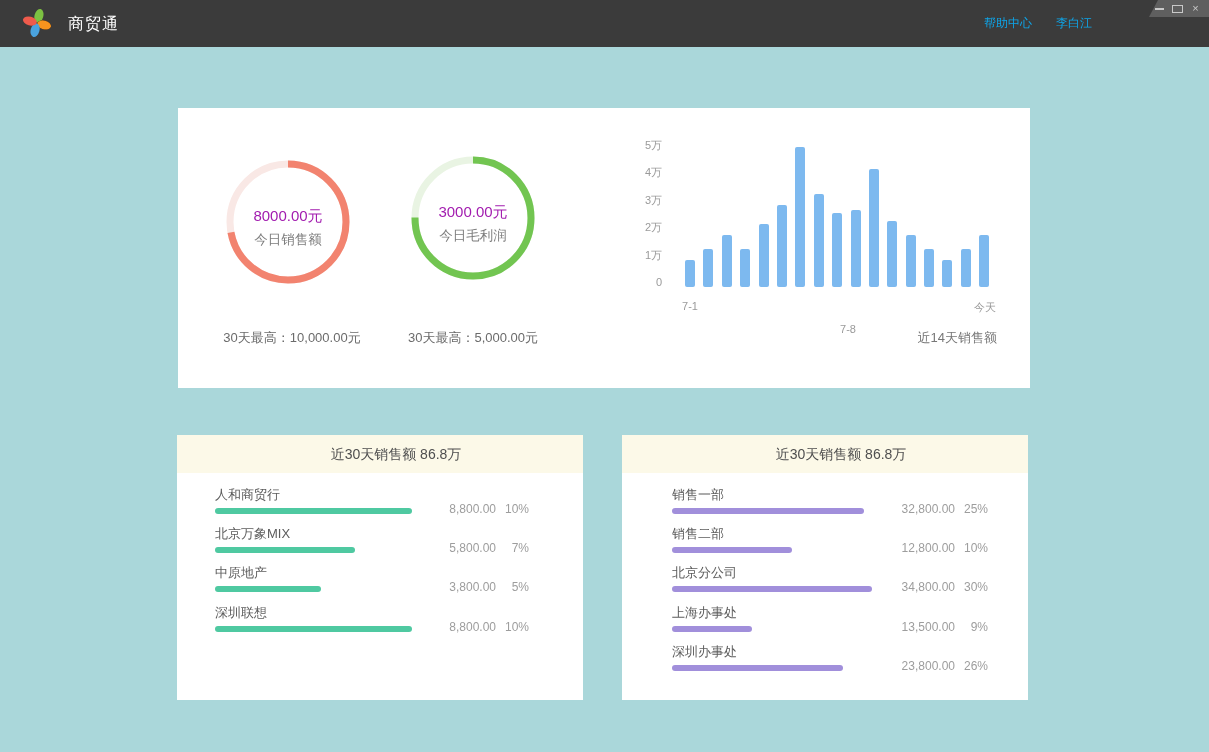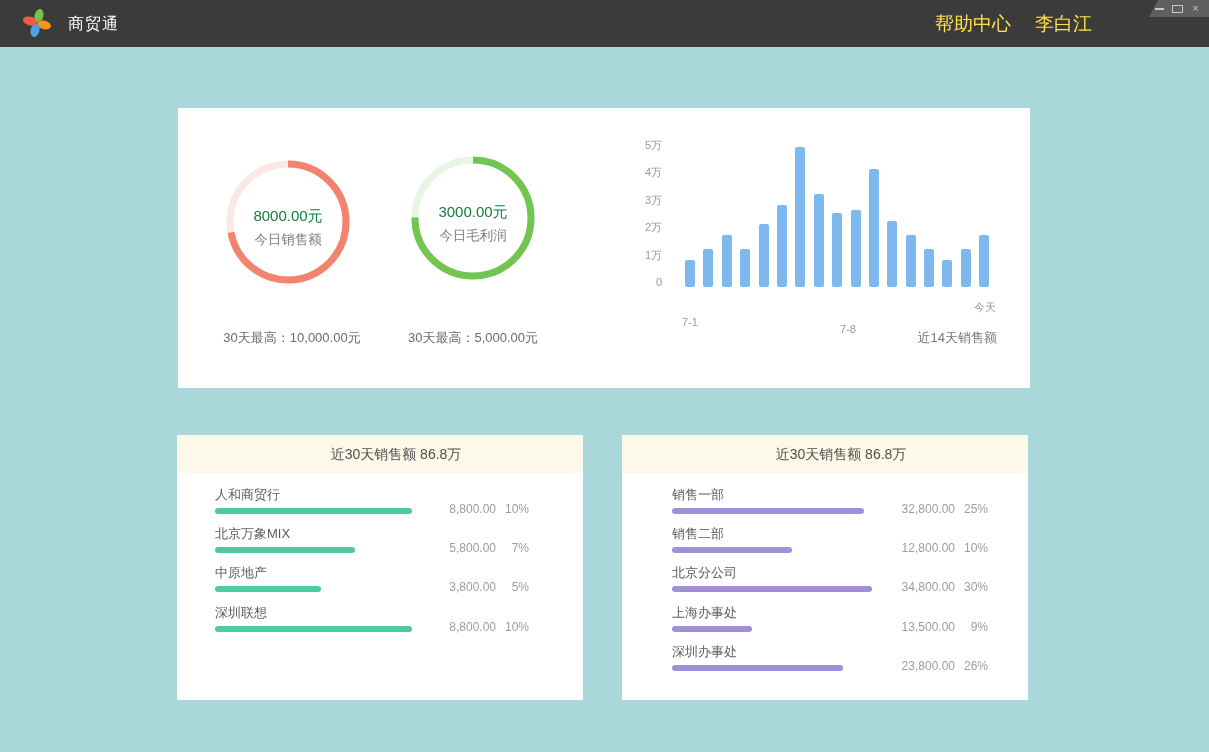--- a/index.html
+++ b/index.html
@@ -4,36 +4,36 @@
 <style>
   html,body{margin:0;padding:0;}
   body{font-family:"Liberation Sans","DejaVu Sans",sans-serif;background:#888;}
   .stage{position:relative;width:1209px;height:752px;background:#aad7da;overflow:hidden;margin:0 auto;}
 
   
   .app-header{position:absolute;left:0;top:0;width:1209px;height:47px;background:#3b3b3b;}
   .logo{position:absolute;left:22px;top:8px;width:30px;height:30px;}
   .brand{position:absolute;left:68px;top:0;height:47px;line-height:47px;color:#ffffff;font-size:16px;letter-spacing:1px;}
   .header-links{position:absolute;right:117px;top:0;height:47px;display:flex;align-items:center;gap:24px;}
-  .header-link{color:#fde047;font-size:19px;cursor:pointer;}
+  .header-link{color:#0ea5e9;font-size:12px;cursor:pointer;}
   .win-controls{position:absolute;right:0;top:0;width:60px;height:17px;background:#5f5f5f;
     clip-path:polygon(9px 0,100% 0,100% 100%,0 100%);display:flex;align-items:center;justify-content:flex-end;
     gap:7px;padding-right:8px;box-sizing:border-box;}
   .win-btn{display:inline-flex;align-items:center;justify-content:center;width:11px;height:11px;cursor:pointer;}
   .glyph-min{display:block;width:9px;height:2px;background:#c9c9c9;}
   .glyph-max{display:block;width:9px;height:6px;border:1px solid #c9c9c9;}
   .glyph-close{color:#c9c9c9;font-size:11px;line-height:11px;}
 
   
   .panel{position:absolute;left:178px;top:108px;width:852px;height:280px;background:#ffffff;}
   .gauge{position:absolute;width:140px;height:140px;}
   .gauge svg{position:absolute;left:0;top:0;}
   .gauge-1{left:40px;top:44px;}
   .gauge-2{left:225px;top:40px;}
-  .g-value{position:absolute;left:0;top:55px;width:140px;text-align:center;font-size:15px;color:#15803d;}
+  .g-value{position:absolute;left:0;top:55px;width:140px;text-align:center;font-size:15px;color:#a21caf;}
   .g-label{position:absolute;left:0;top:79px;width:140px;text-align:center;font-size:13.5px;color:#7d7d7d;}
   .gauge-caption{position:absolute;width:190px;text-align:center;font-size:13px;color:#6b6b6b;}
   .cap-1{left:19px;top:221px;}
   .cap-2{left:200px;top:221px;}
 
   
   .ytick{position:absolute;width:44px;text-align:right;font-size:11px;color:#9a9a9a;height:12px;line-height:12px;left:440px;}
   .bars{position:absolute;left:507px;top:0;width:312px;height:179px;display:flex;align-items:flex-end;gap:8.4px;}
   .vbar{width:10px;border-radius:2px;flex:none;}
   .xtick{position:absolute;width:60px;text-align:center;font-size:11px;color:#9a9a9a;top:192px;}
@@ -142,21 +142,21 @@
           <div class="vbar" style="height: 77px; background: rgb(125, 185, 239);"></div>
           <div class="vbar" style="height: 118.25px; background: rgb(125, 185, 239);"></div>
           <div class="vbar" style="height: 66px; background: rgb(125, 185, 239);"></div>
           <div class="vbar" style="height: 52.25px; background: rgb(125, 185, 239);"></div>
           <div class="vbar" style="height: 38.5px; background: rgb(125, 185, 239);"></div>
           <div class="vbar" style="height: 27.5px; background: rgb(125, 185, 239);"></div>
           <div class="vbar" style="height: 38.5px; background: rgb(125, 185, 239);"></div>
           <div class="vbar" style="height: 52.25px; background: rgb(125, 185, 239);"></div>
         </div>
       <div id="xaxis">
-          <span class="xtick" style="left: 482px; margin-top: 16px;">7-1</span>
+          <span class="xtick" style="left: 482px;">7-1</span>
           <span class="xtick" style="left: 640px; margin-top: 23px;">7-8</span>
           <span class="xtick" style="left: 777.04px;">今天</span>
         </div>
       <div class="chart-caption">近14天销售额</div>
     </div>
   </div>
 
   <div class="card card-left">
     <div class="card-header card-title">近30天销售额 86.8万</div>
     <div class="card-body">

